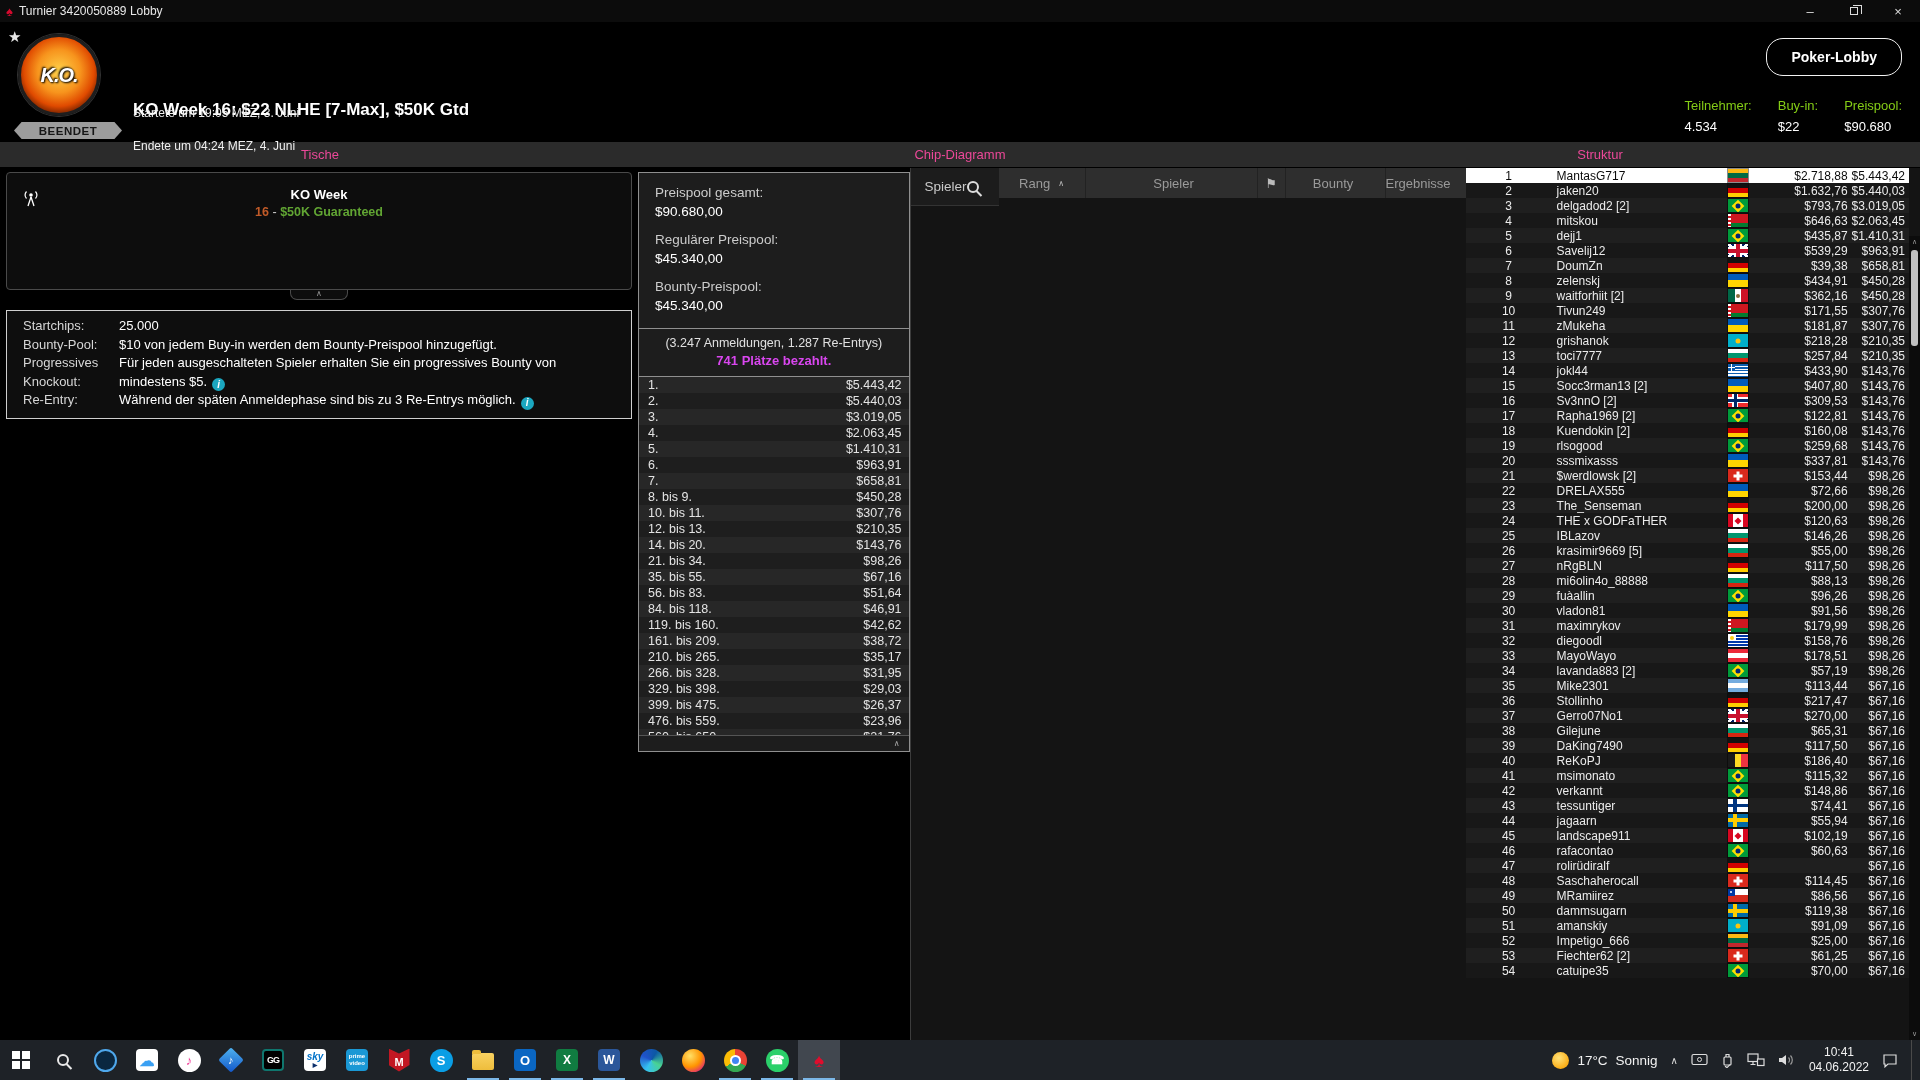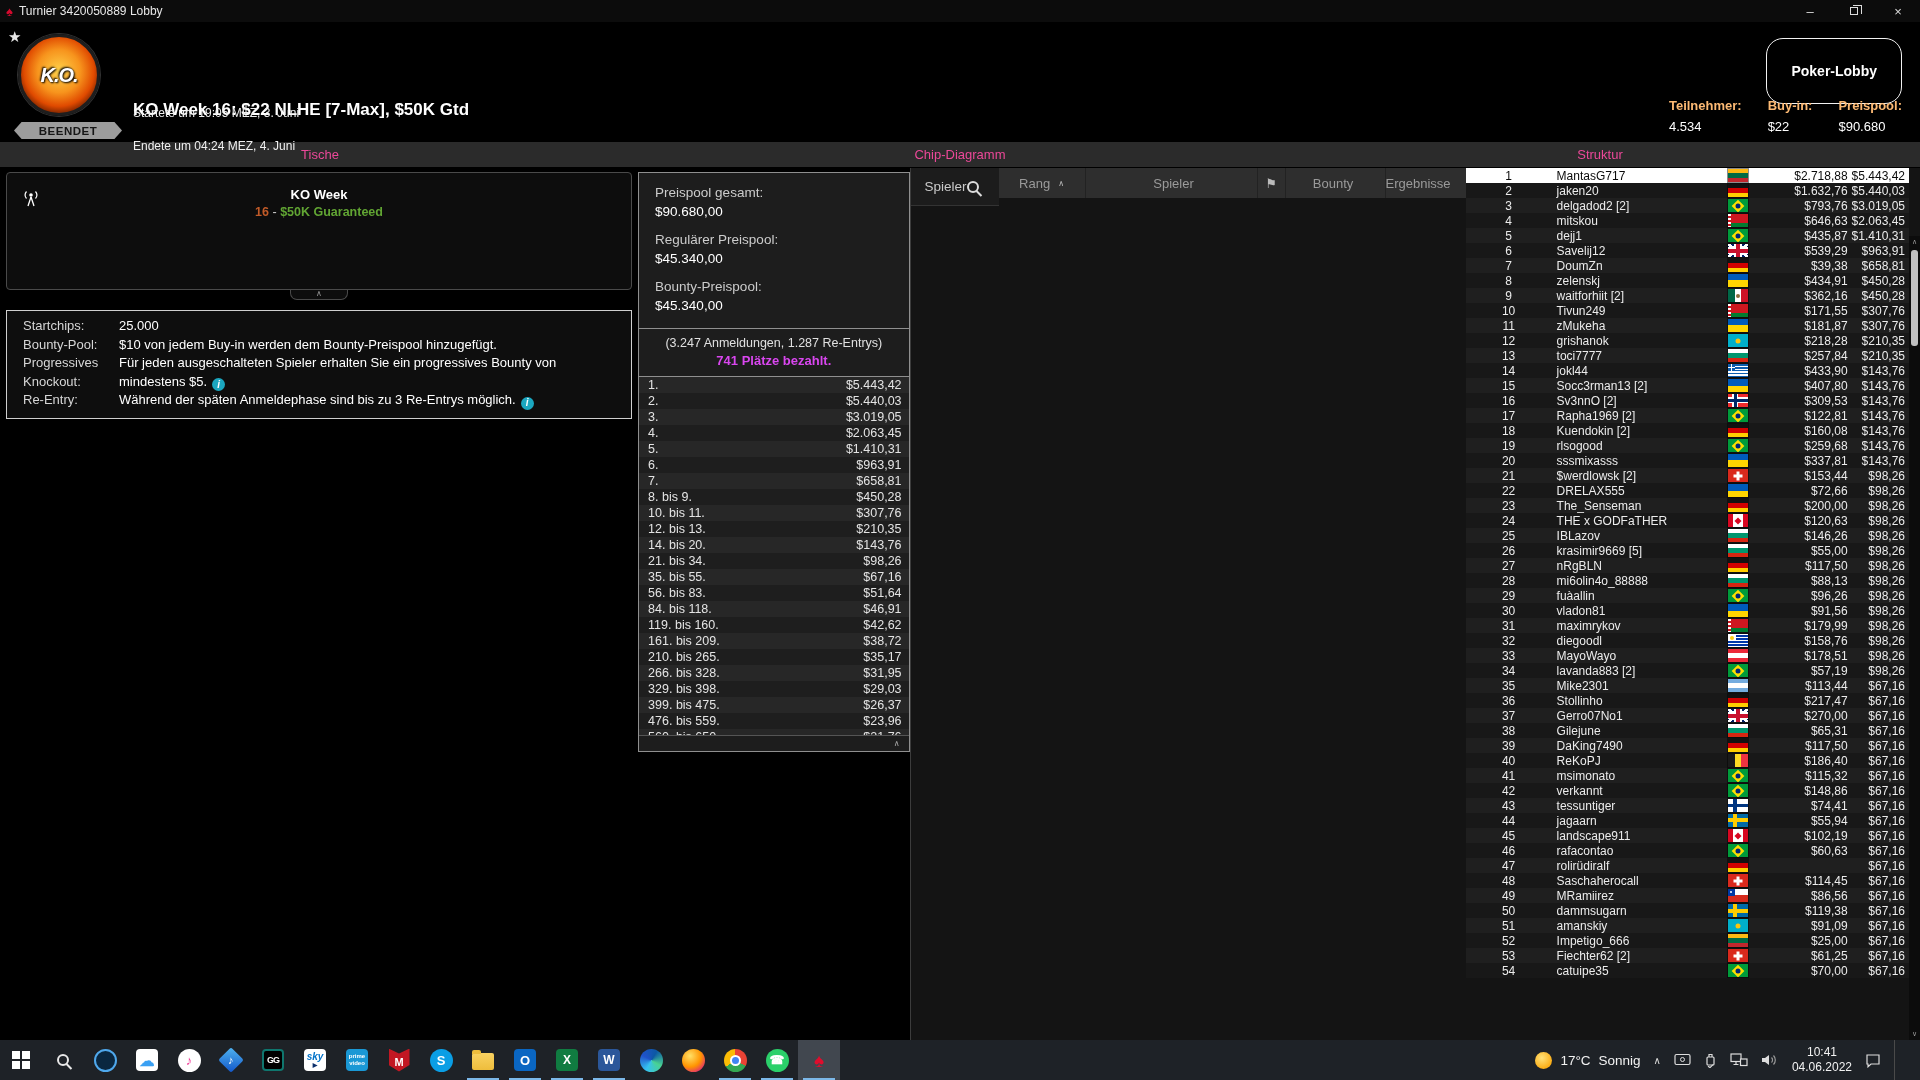--- a/index.html
+++ b/index.html
@@ -20,25 +20,25 @@
   .ko-logo { position:absolute; left:18px; top:12px; width:82px; height:82px; border-radius:50%;
     background:radial-gradient(circle at 50% 45%, #ffd24a 0%, #f7941d 38%, #e04a00 62%, #3a0c00 85%, #151515 90%);
     border:3px solid #1e1e1e; display:flex; align-items:center; justify-content:center; box-shadow:0 0 0 1px #333; }
   .ko-logo b { font-size:20px; font-style:italic; color:#fff; text-shadow:1px 1px 2px #000, -1px -1px 2px #000; letter-spacing:-1px; }
   .status-badge { position:absolute; left:14px; top:100px; width:108px; height:17px; background:#9c9c9c; color:#161616;
     font-size:11.5px; font-weight:bold; display:flex; align-items:center; justify-content:center; letter-spacing:.5px;
     clip-path:polygon(0 50%, 7% 0, 93% 0, 100% 50%, 93% 100%, 7% 100%); }
   .t-title { position:absolute; left:133px; top:30px; font-size:17px; font-weight:bold;margin-top:48px; }
   .t-start { position:absolute; left:133px; top:84px; font-size:12px; color:#f0f0f0; }
   .t-end   { position:absolute; left:133px; top:117px; font-size:12px; color:#f0f0f0; }
-  .lobby-btn { position:absolute; right:18px; top:16px; border:1.5px solid #f2f2f2; border-radius:17px; padding:24px 24px;
+  .lobby-btn { position:absolute; right:18px; top:16px; border:1.5px solid #f2f2f2; border-radius:17px; padding:10px 24px;
     font-size:14px; font-weight:bold; color:#fff; background:transparent; }
   .hstats { position:absolute; right:18px; bottom:8px; display:flex; gap:26px; }
   .hstat { display:flex; flex-direction:column; gap:6px; font-size:13px; }
-  .hstat .lbl { font-weight:bold; color:#fdba74; }
+  .hstat .lbl { font-weight:normal; color:#84cc16; }
   .hstat .val { color:#fff; }
 
   
   .tabbar { height:26px; background:#2b2b2b; display:flex; flex:0 0 auto; border-bottom:1px solid #000; }
   .tab { flex:1; display:flex; align-items:center; justify-content:center; font-size:13px; color:#ec4899; position:relative; }
   .tab.active { color:#fff; font-weight:bold; }
   .tab.active::after { content:''; position:absolute; left:0; right:16px; bottom:0; height:4px; background:#d8092e; }
 
   
   .content { flex:1; display:flex; min-height:0; }
@@ -177,21 +177,21 @@
   .diam b { transform:rotate(-45deg); color:#fff; font-size:11px; }
   .shield { width:21px; height:23px; background:#c21723; clip-path:polygon(0 0,50% 22%,100% 0,100% 72%,50% 100%,0 72%); display:flex; align-items:center; justify-content:center; }
   .shield b { color:#fff; font-size:11px; margin-top:3px; }
   .folder { width:22px; height:17px; background:linear-gradient(#f9d261,#eebd3c); border-radius:2px; position:relative; margin-top:3px; }
   .folder::before { content:''; position:absolute; top:-3px; left:0; width:9px; height:4px; background:#eebd3c; border-radius:2px 2px 0 0; }
   .chrome-c { background:conic-gradient(#ea4335 0 33%,#34a853 33% 66%,#fbbc05 66%); }
   .chrome-c i { position:absolute; inset:6px; background:#4285f4; border:2px solid #fff; border-radius:50%; }
   .spade-big { color:#e00d2d; font-size:19px; line-height:19px; }
   .tb-spacer { flex:1; }
 
-  .tray { display:flex; align-items:center; gap:13px; padding-right:21px; }
+  .tray { display:flex; align-items:center; gap:13px; padding-right:4px; }
   .weather { display:flex; align-items:center; gap:8px; font-size:13.5px; color:#f2f2f2; }
   .sun { width:17px; height:17px; border-radius:50%; background:radial-gradient(circle at 40% 35%,#ffe27a,#fbae17 70%); display:inline-block; }
   .tray-ico { display:flex; align-items:center; color:#ddd; }
   .tray-chevron { font-size:10px; color:#ddd; }
   .clock { text-align:center; font-size:12px; line-height:15px; color:#f2f2f2; }
   .show-desktop { width:5px; border-left:1px solid #4a4a4a; height:100%; }
 
   svg { display:block; }
 </style>
 </head>

